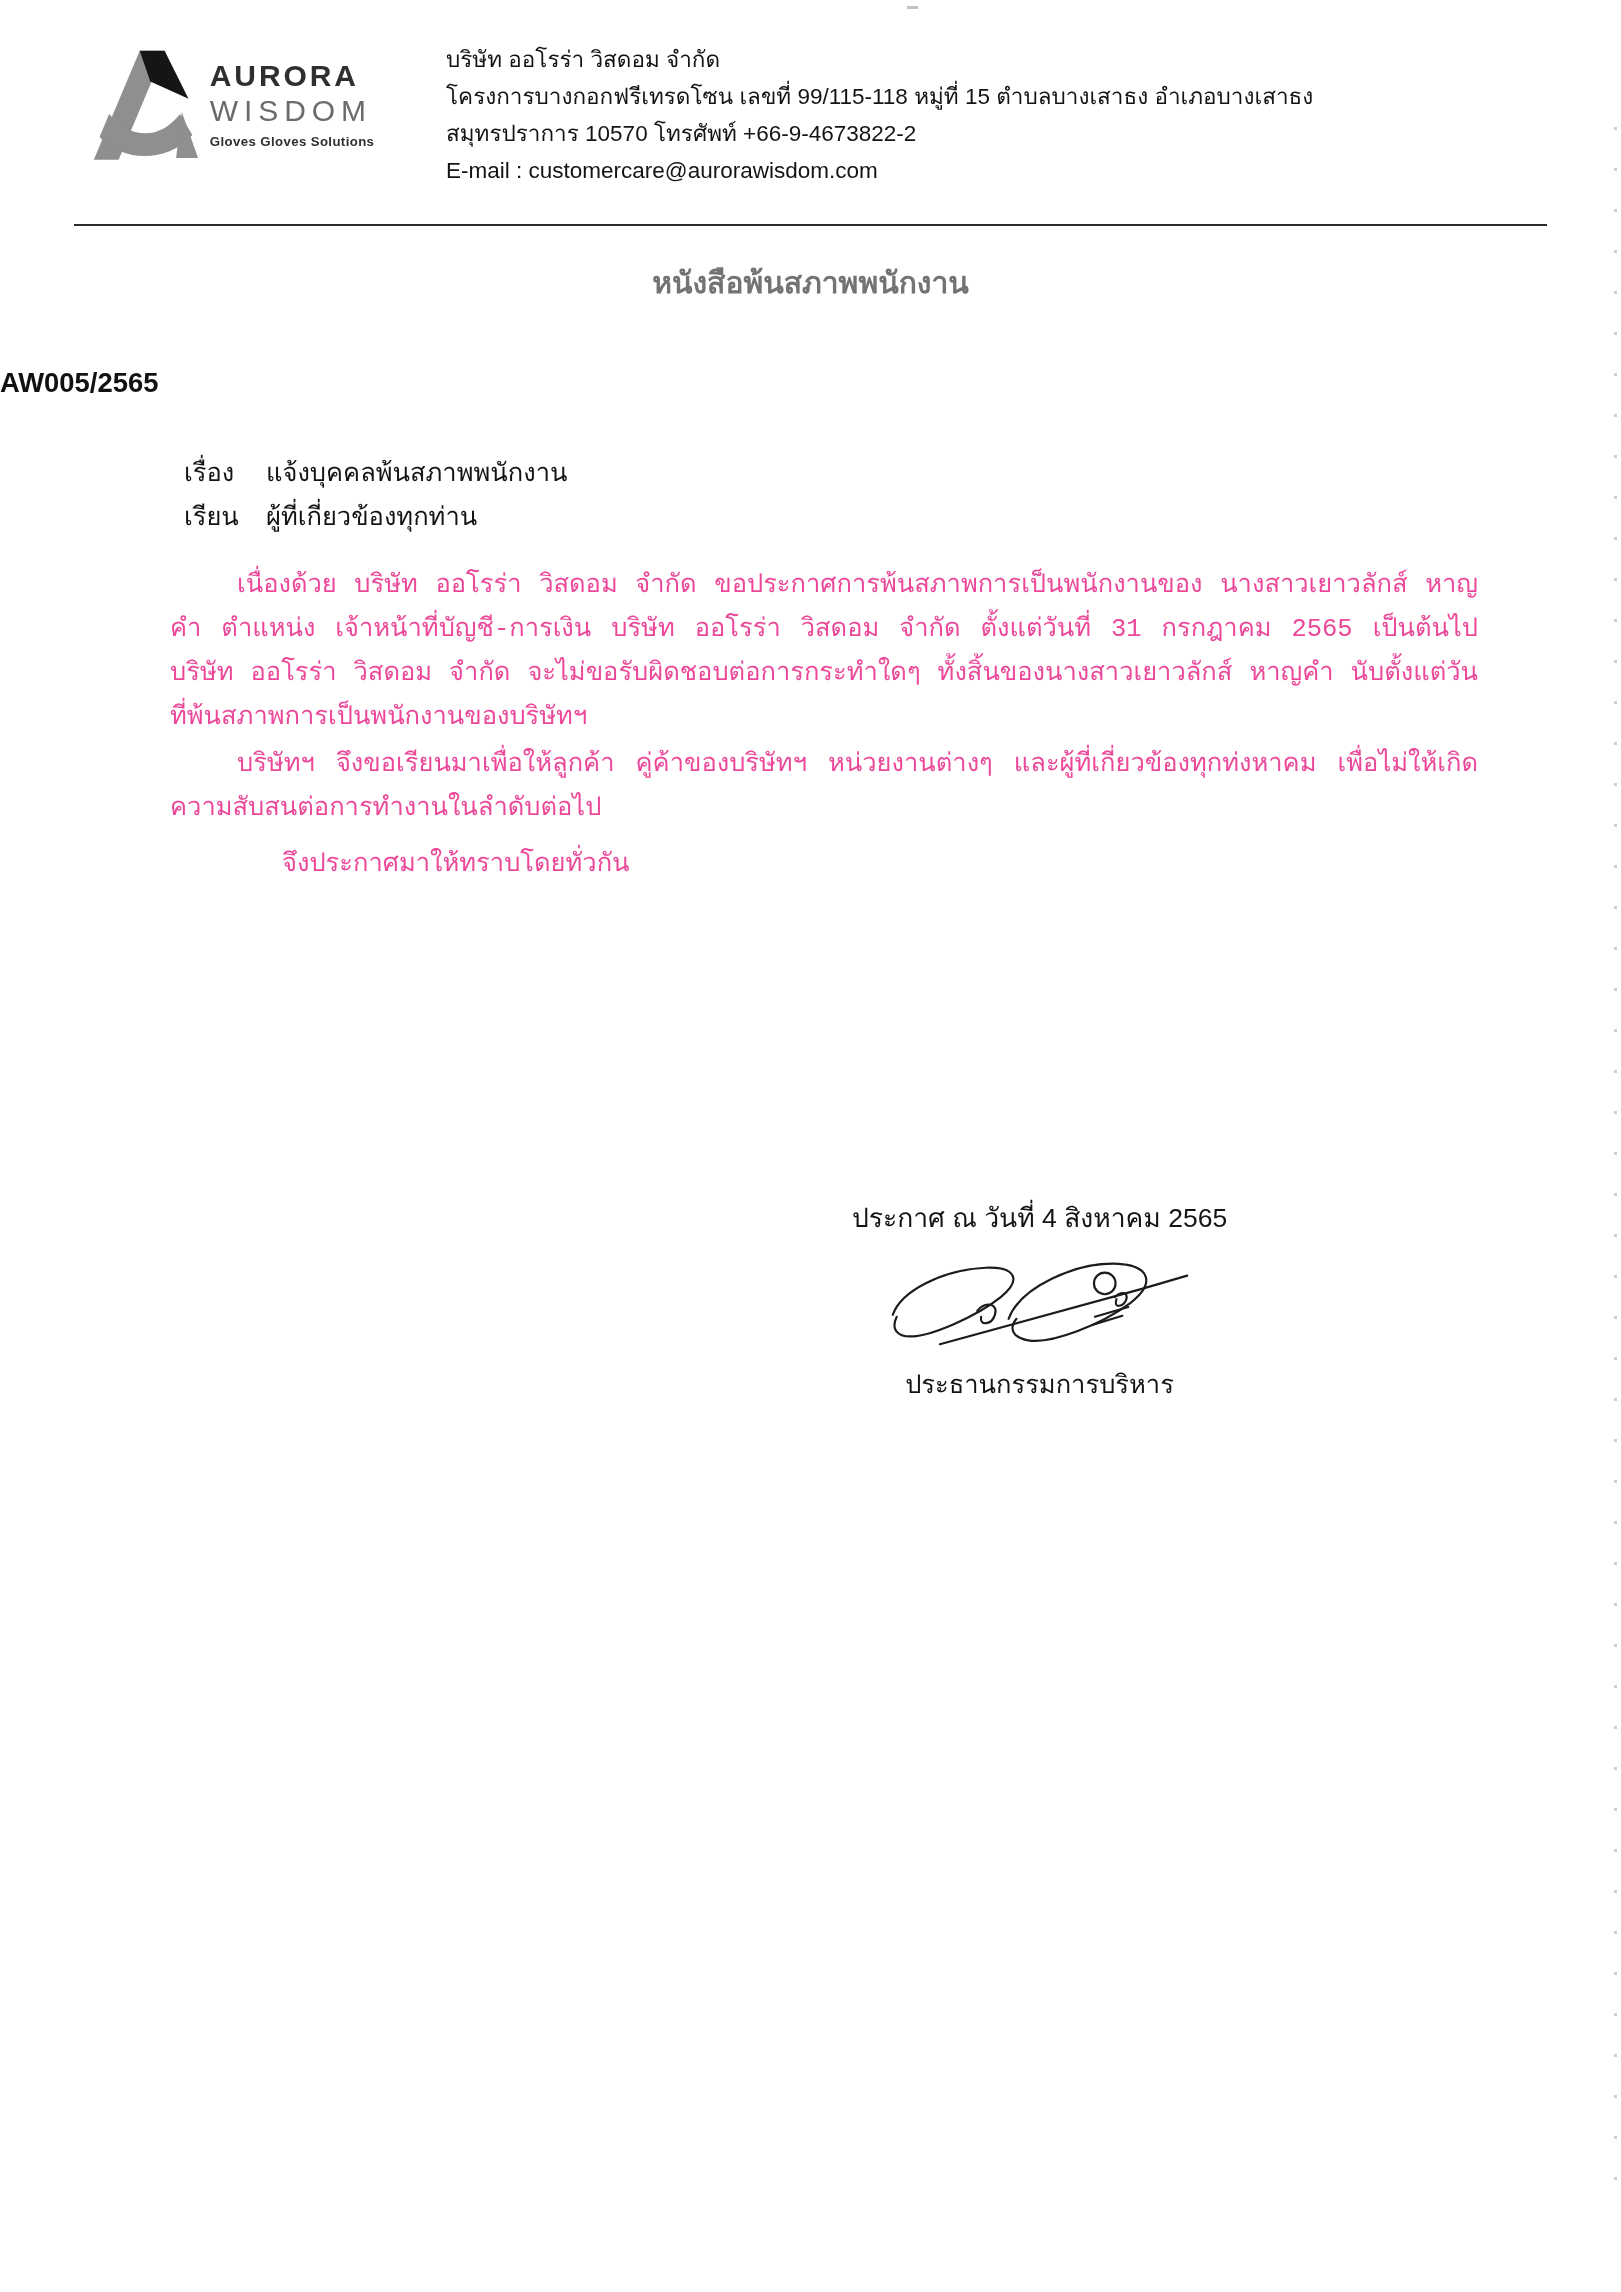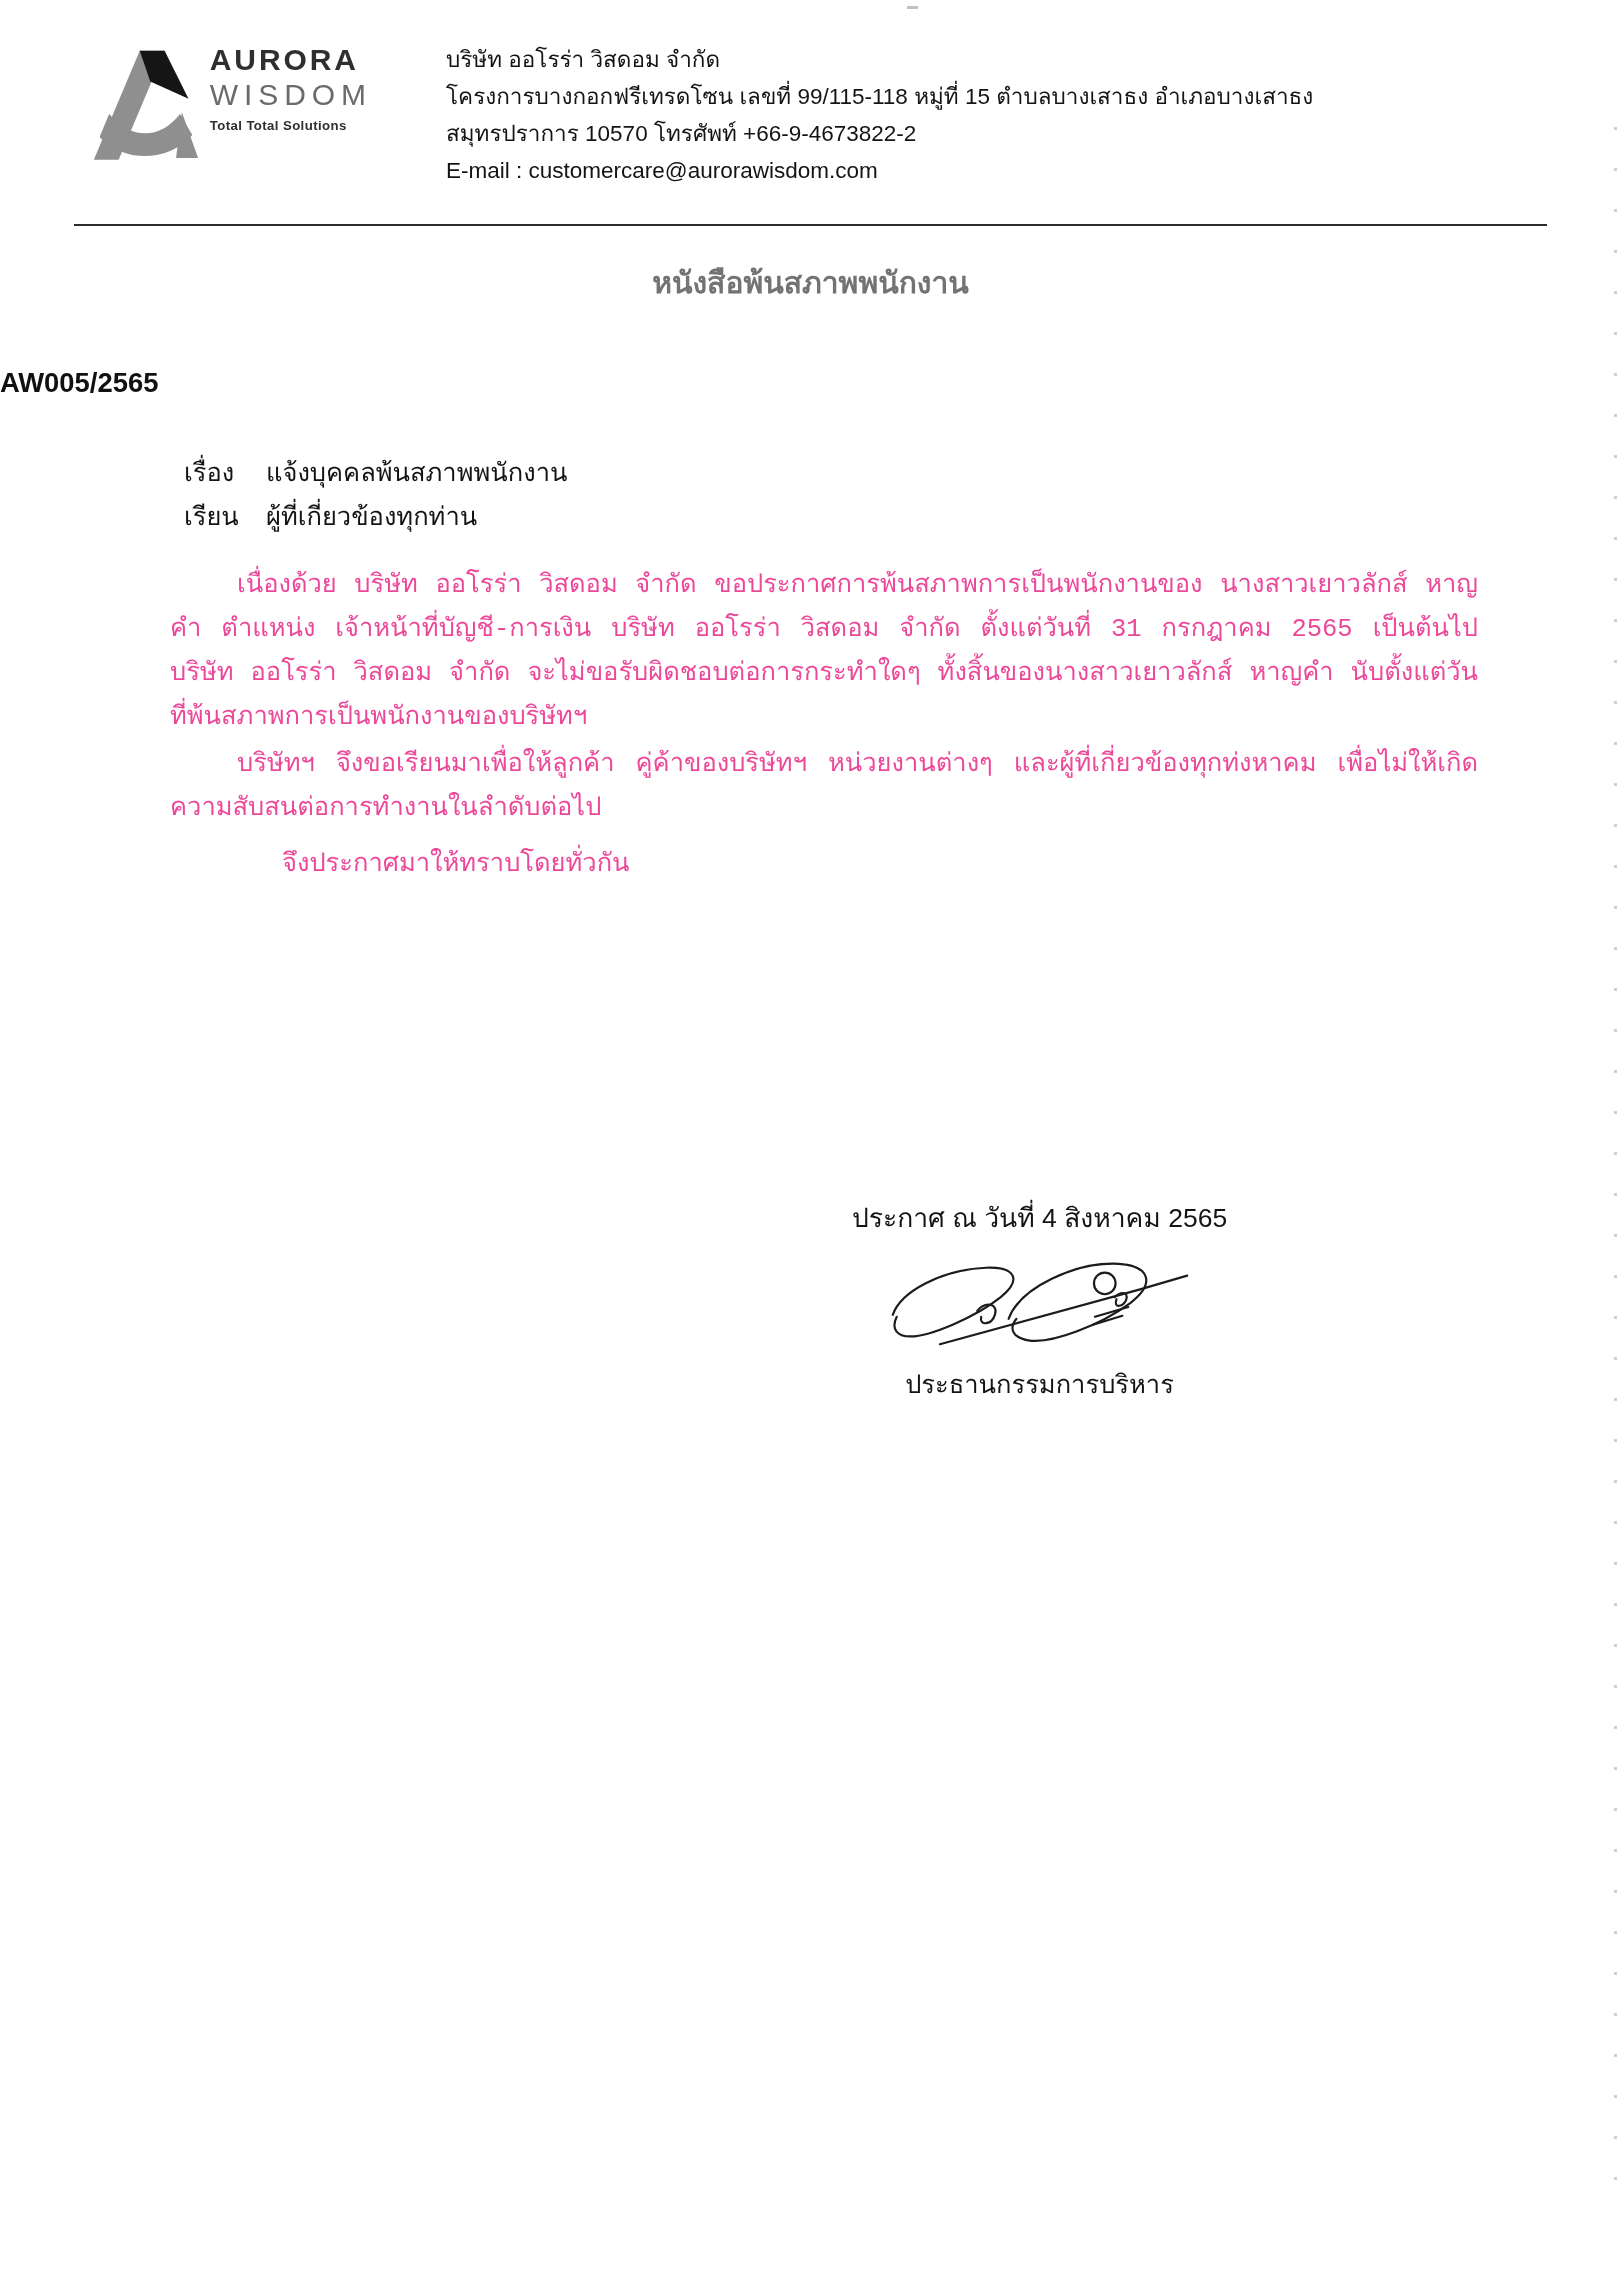--- a/index.html
+++ b/index.html
@@ -4,21 +4,21 @@
 <style>
   * { margin:0; padding:0; box-sizing:border-box; }
   html,body { background:#e8e8e8; }
   body { font-family:"Liberation Sans","DejaVu Sans",sans-serif; }
   .page {
     position:relative; width:1621px; height:2293px; margin:0 auto;
     background:#ffffff; color:#1a1a1a; overflow:hidden;
   }
   
   .header { display:flex; align-items:flex-start; padding:39px 0 0 90px; }
-  .logo { display:flex; align-items:flex-start; width:356px; }
+  .logo { display:flex; align-items:center; width:356px; }
   .logo-mark { width:110px; height:125px; flex:0 0 auto; }
   .logo-text { margin-left:9.8px; padding-top:5.9px; line-height:1; }
   .brand-aurora { font-size:30px; font-weight:700; letter-spacing:2.9px; color:#2f2f2f; }
   .brand-wisdom { font-size:30px; font-weight:400; letter-spacing:5.9px; color:#6b6b6b; margin-top:4.9px; }
   .brand-tagline { font-size:13.2px; font-weight:700; letter-spacing:0.4px; color:#2f2f2f; margin-top:8.8px; }
   .company-info { margin-left:0; font-size:22.5px; line-height:37px; color:#141414; padding-top:2px; }
   .header-divider { border:none; border-top:2.9px solid #2b2b2b; margin:35px 74px 0 74px; }
   
   .doc-title { margin-top:33px; text-align:center; font-size:30px; font-weight:700; color:#737373; }
   .ref-no { margin-top:61px; text-align:left; padding-right:271px; font-size:27.4px; font-weight:700; color:#111; }
@@ -52,21 +52,21 @@
     <div class="logo">
       <svg class="logo-mark" viewBox="0 0 115 130">
         <path fill="#8f8f8f" d="M4,126 L52,12 L78,12 L30,126 Z"></path>
         <path fill="#151515" d="M52,12 L78,12 L103,62 L63,44 Z"></path>
         <path fill="#8f8f8f" d="M20,78 C44,106 74,104 94,78 L107,100 C80,130 34,128 10,102 Z"></path>
         <path fill="#8f8f8f" d="M96,76 L113,124 L90,124 Z"></path>
       </svg>
       <div class="logo-text">
         <div class="brand-aurora">AURORA</div>
         <div class="brand-wisdom">WISDOM</div>
-        <div class="brand-tagline">Total Total Solutions</div>
+        <div class="brand-tagline">Gloves Gloves Solutions</div>
       </div>
     </div>
     <div class="company-info">
       <div>บริษัท ออโรร่า วิสดอม จำกัด</div>
       <div>โครงการบางกอกฟรีเทรดโซน เลขที่ 99/115-118 หมู่ที่ 15 ตำบลบางเสาธง อำเภอบางเสาธง</div>
       <div>สมุทรปราการ 10570 โทรศัพท์ +66-9-4673822-2</div>
       <div>E-mail : customercare@aurorawisdom.com</div>
     </div>
   </div>
 

